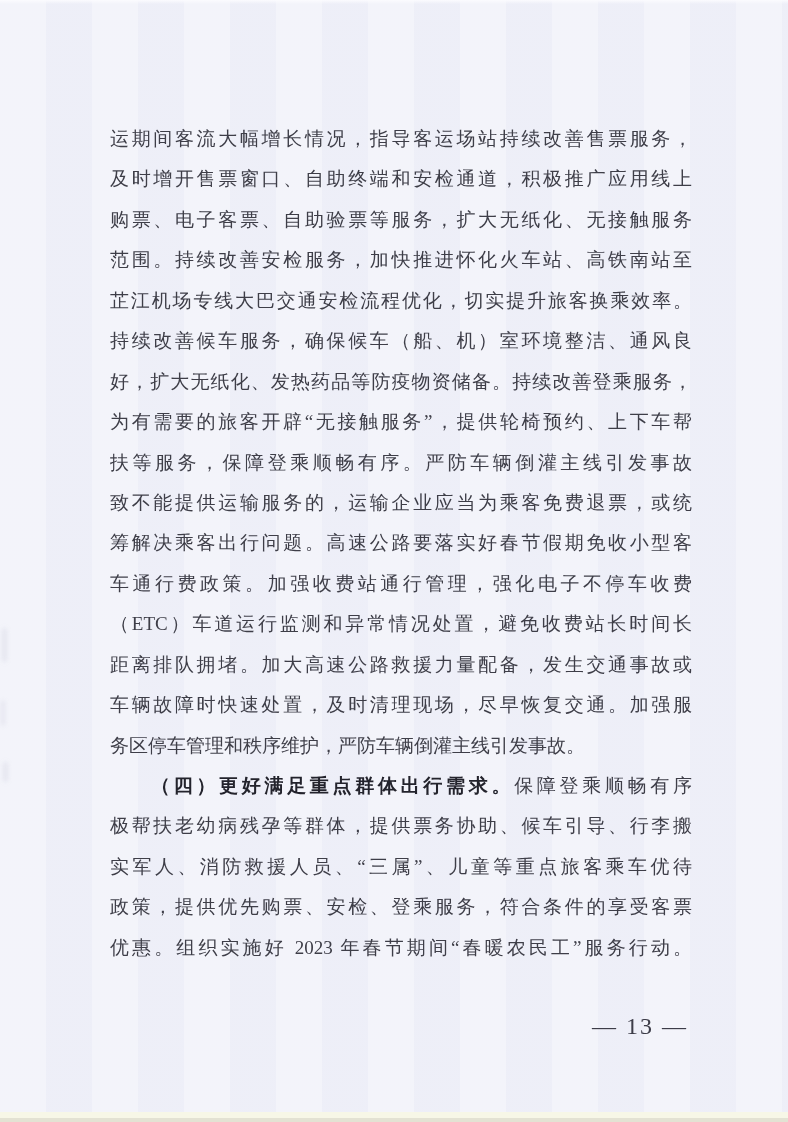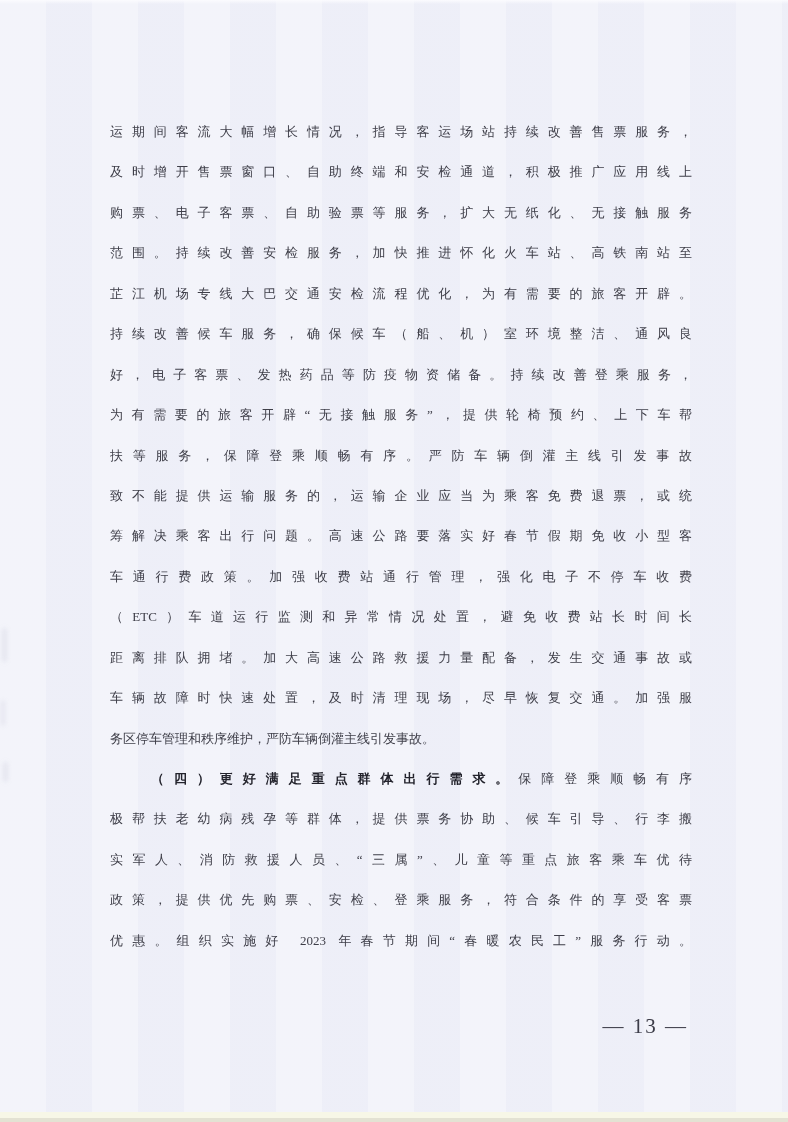--- a/index.html
+++ b/index.html
@@ -20,24 +20,24 @@
     background:
       linear-gradient(180deg, #fbfbfe 0px, rgba(251,251,254,0) 4px),
       repeating-linear-gradient(90deg,
         rgba(255,255,255,0.20) 0 46px,
         rgba(228,230,243,0.20) 46px 92px),
       #f0f1f9;
   }
   .text-block {
     position: absolute;
     left: 110px;
-    top: 112px;
+    top: 119px;
     width: 582px;
     color: #3e3e48;
-    font-size: 13px;
+    font-size: 19px;
     line-height: 40.45px;
     letter-spacing: 0;
   }
   .line {
     text-align: justify;
     text-align-last: justify;
     height: 40.45px;
     overflow: visible;
   }
   .line.para-end {
@@ -48,21 +48,21 @@
   }
   .bold {
     font-weight: bold;
     color: #23232c;
     font-family: Liberation Serif, serif;
   }
   .page-number {
     position: absolute;
     top: 1012px;
     right: 100px;
-    font-size: 21px;
+    font-size: 24px;
     line-height: 28px;
     color: #3c3c48;
     letter-spacing: 2px;
     white-space: nowrap;
   }
   .bottom-band-cream {
     position: absolute;
     left: 0;
     top: 1112px;
     width: 788px;
@@ -94,23 +94,23 @@
 <div class="page">
   <div class="artifact a1"></div>
   <div class="artifact a2"></div>
   <div class="artifact a3"></div>
 
   <div class="text-block">
       <div class="line"><span>运期间客流大幅增长情况，指导客运场站持续改善售票服务，</span></div>
       <div class="line"><span>及时增开售票窗口、自助终端和安检通道，积极推广应用线上</span></div>
       <div class="line"><span>购票、电子客票、自助验票等服务，扩大无纸化、无接触服务</span></div>
       <div class="line"><span>范围。持续改善安检服务，加快推进怀化火车站、高铁南站至</span></div>
-      <div class="line"><span>芷江机场专线大巴交通安检流程优化，为有需要的旅客开辟。</span></div>
+      <div class="line"><span>芷江机场专线大巴交通安检流程优化，切实提升旅客换乘效率。</span></div>
       <div class="line"><span>持续改善候车服务，确保候车（船、机）室环境整洁、通风良</span></div>
-      <div class="line"><span>好，电子客票、发热药品等防疫物资储备。持续改善登乘服务，</span></div>
+      <div class="line"><span>好，扩大无纸化、发热药品等防疫物资储备。持续改善登乘服务，</span></div>
       <div class="line"><span>为有需要的旅客开辟“无接触服务”，提供轮椅预约、上下车帮</span></div>
       <div class="line"><span>扶等服务，保障登乘顺畅有序。严防车辆倒灌主线引发事故</span></div>
       <div class="line"><span>致不能提供运输服务的，运输企业应当为乘客免费退票，或统</span></div>
       <div class="line"><span>筹解决乘客出行问题。高速公路要落实好春节假期免收小型客</span></div>
       <div class="line"><span>车通行费政策。加强收费站通行管理，强化电子不停车收费</span></div>
       <div class="line"><span>（ETC）车道运行监测和异常情况处置，避免收费站长时间长</span></div>
       <div class="line"><span>距离排队拥堵。加大高速公路救援力量配备，发生交通事故或</span></div>
       <div class="line"><span>车辆故障时快速处置，及时清理现场，尽早恢复交通。加强服</span></div>
       <div class="line para-end"><span>务区停车管理和秩序维护，严防车辆倒灌主线引发事故。</span></div>
       <div class="line indent"><span class="bold">（四）更好满足重点群体出行需求。</span><span>保障登乘顺畅有序</span></div>

